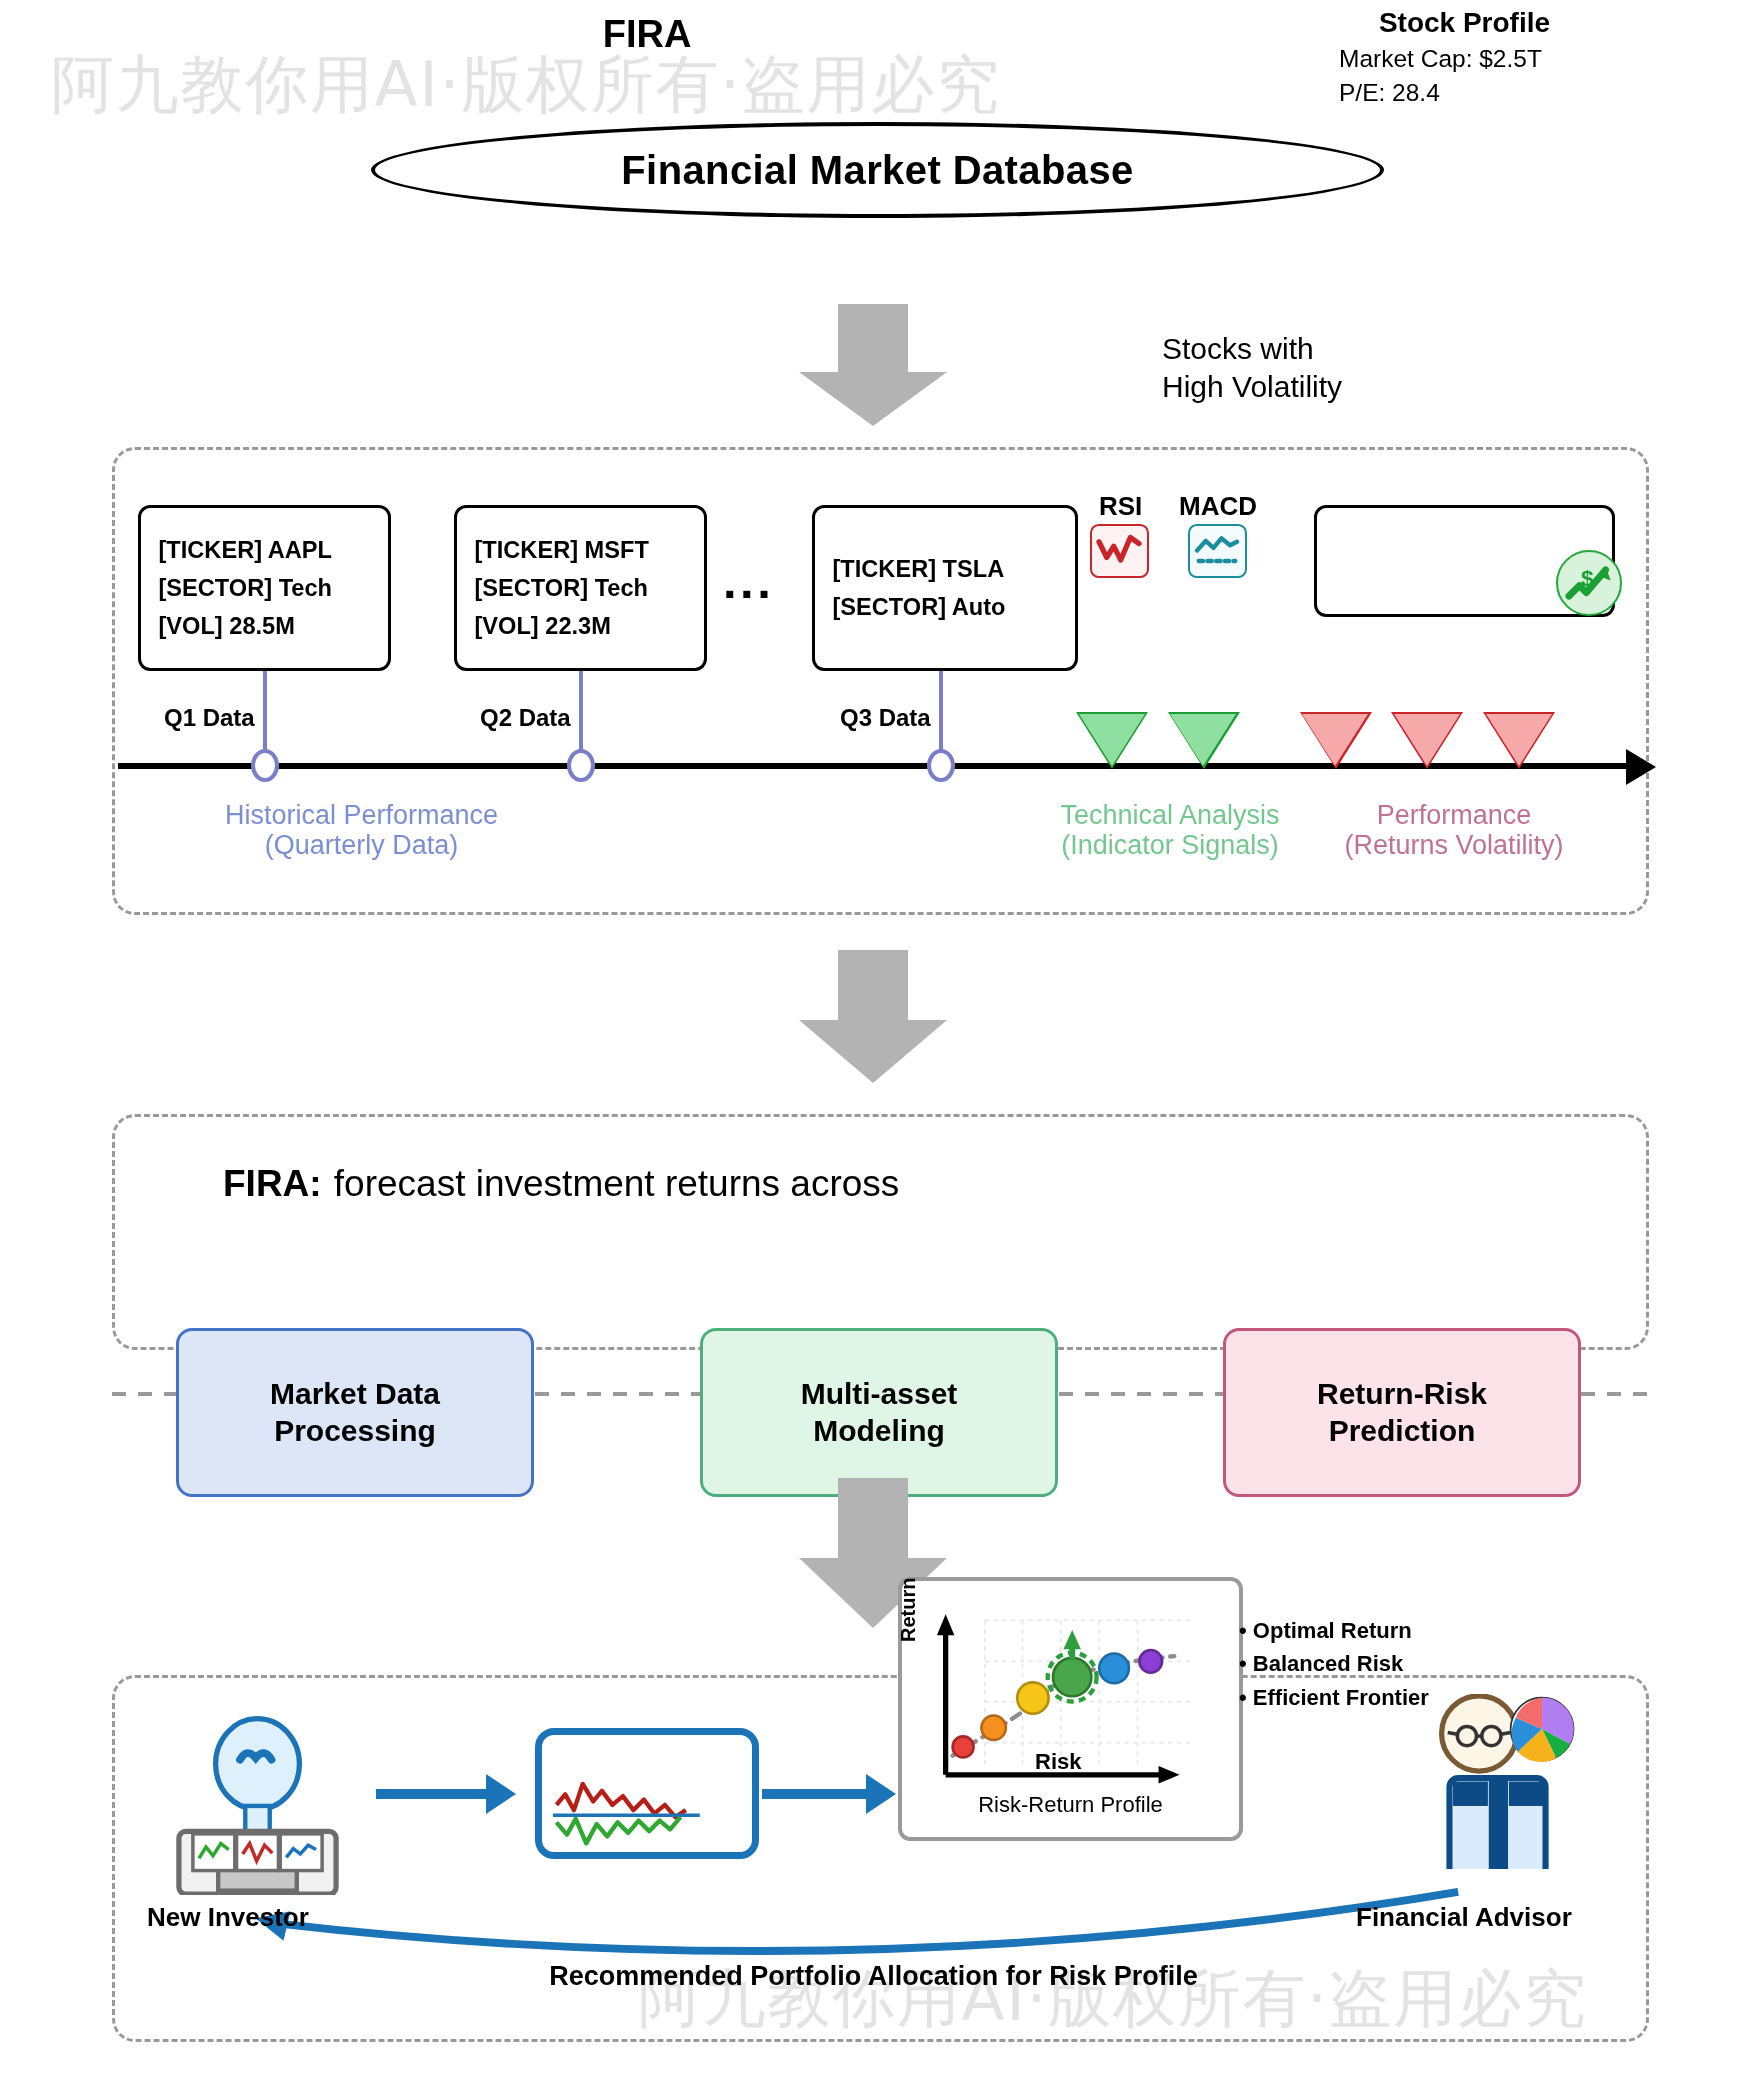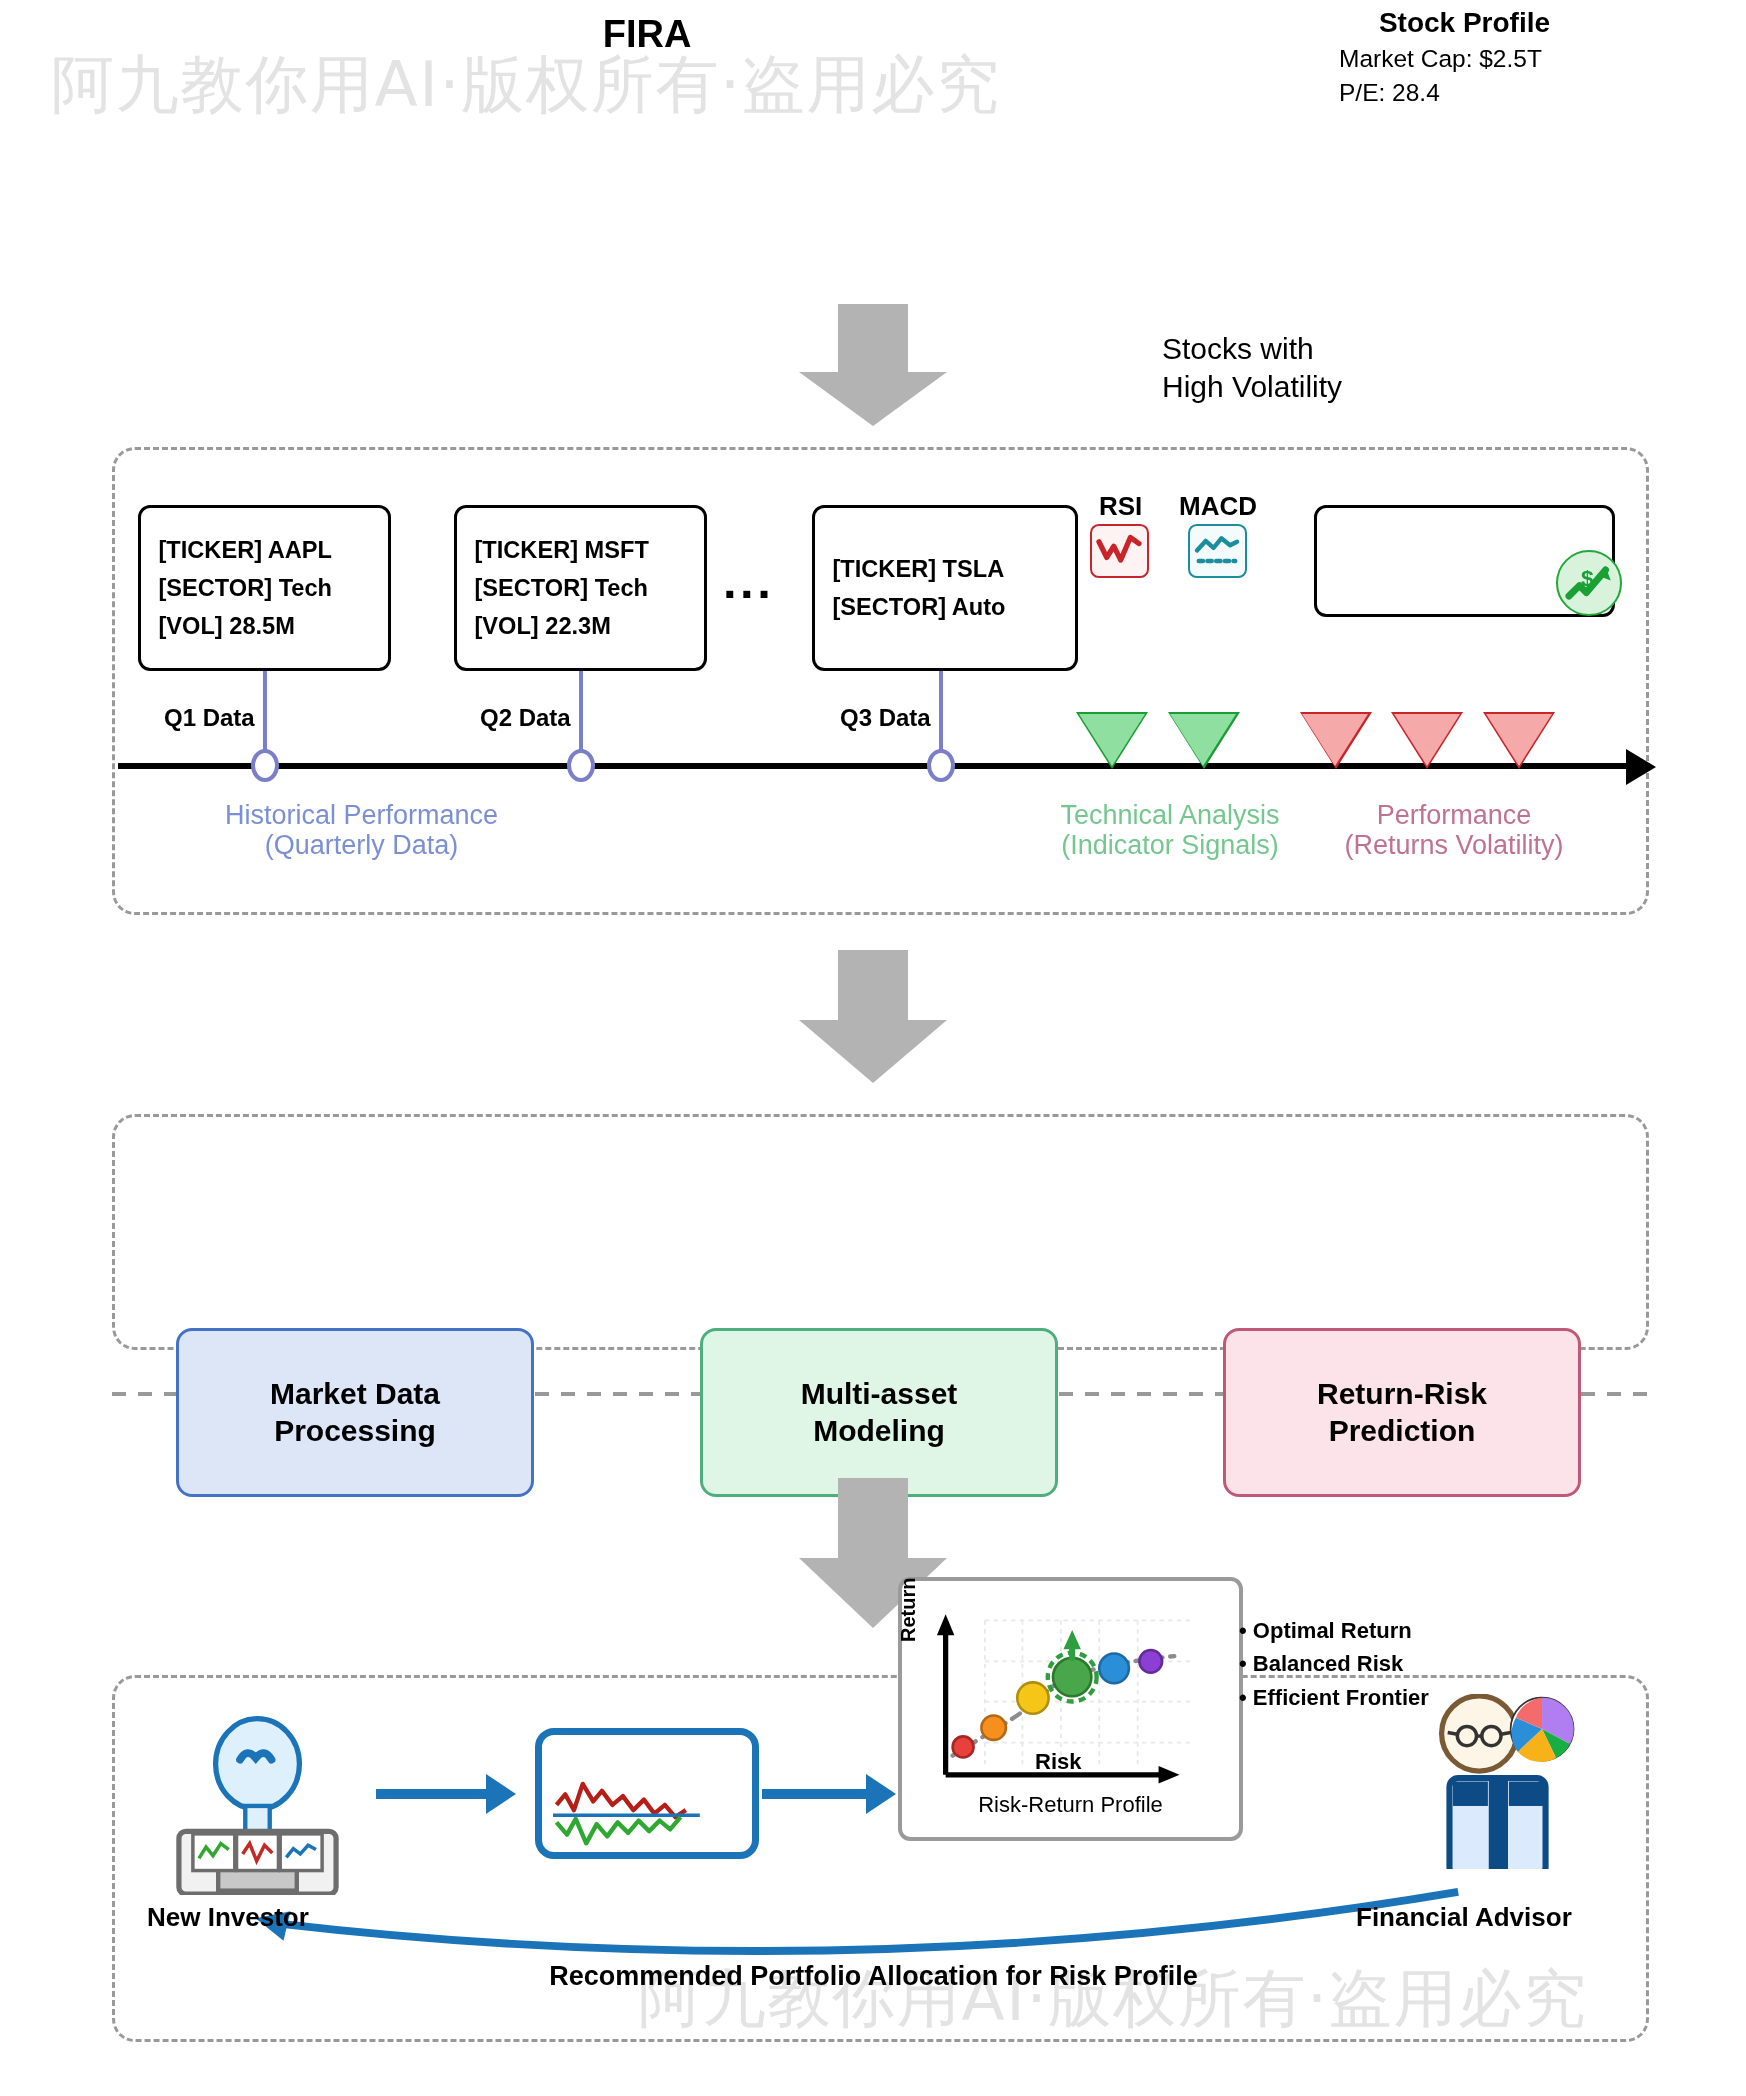--- a/index.html
+++ b/index.html
@@ -234,20 +234,23 @@
   }
 </style>
 </head>
 <body>
 
 <div id="root">
 
   <div class="wm" id="wm-top">阿九教你用AI·版权所有·盗用必究</div>
   <div class="wm" id="wm-bottom">阿九教你用AI·版权所有·盗用必究</div>
 
+  <div id="db-ellipse">
+    <span>Financial Market Database</span>
+  </div>
 
   <div class="gray-arrow" style="left:799px; top:304px; width:148px; height:122px;">
     <div class="shaft" style="height:68px;"></div>
     <div class="head" style="top:68px; border-top-width:54px;"></div>
   </div>
 
   <div style="position:absolute;left:1162px;top:330px;font-size:30px;color:#000;line-height:1.25;">
     <div>Stocks with</div>
     <div>High Volatility</div>
   </div>
@@ -342,20 +345,23 @@
     <div>(Returns Volatility)</div>
   </div>
 
   <div class="gray-arrow" style="left:799px; top:950px; width:148px; height:140px;">
     <div class="shaft" style="height:70px;"></div>
     <div class="head" style="top:70px; border-top-width:63px;"></div>
   </div>
 
   <div class="stage" style="left:112px; top:1114px; width:1537px; height:236px;"></div>
 
+  <div id="fira-desc-1">
+    <b>FIRA:</b><span style="margin-left:12.2px;">forecast investment returns across</span>
+  </div>
 
   <div class="cap-connector" style="left:112px; top:1392px; width:66px;"></div>
   <div class="cap-connector" style="left:535px; top:1392px; width:166px;"></div>
   <div class="cap-connector" style="left:1059px; top:1392px; width:218px;"></div>
   <div class="cap-connector" style="left:1581px; top:1392px; width:68px;"></div>
 
   <div class="cap-box" style="left:176px; top:1328px; border-color:#4472c4; background:#dce6f7;">
     <span>
       <span>Market Data</span><br>
       <span>Processing</span>

